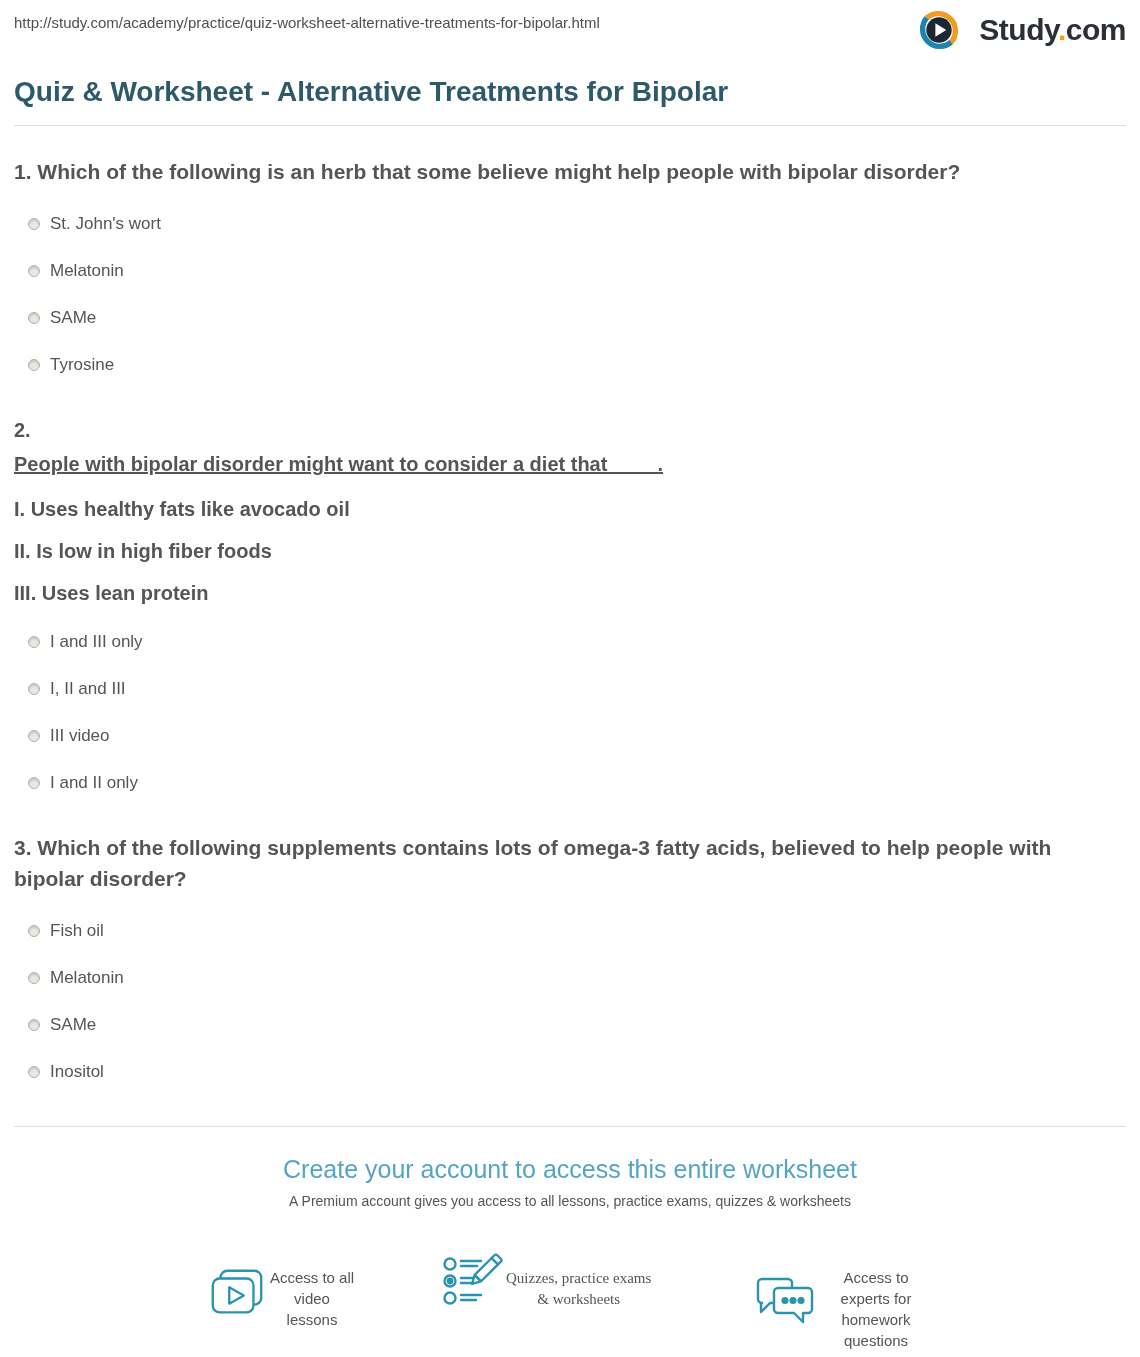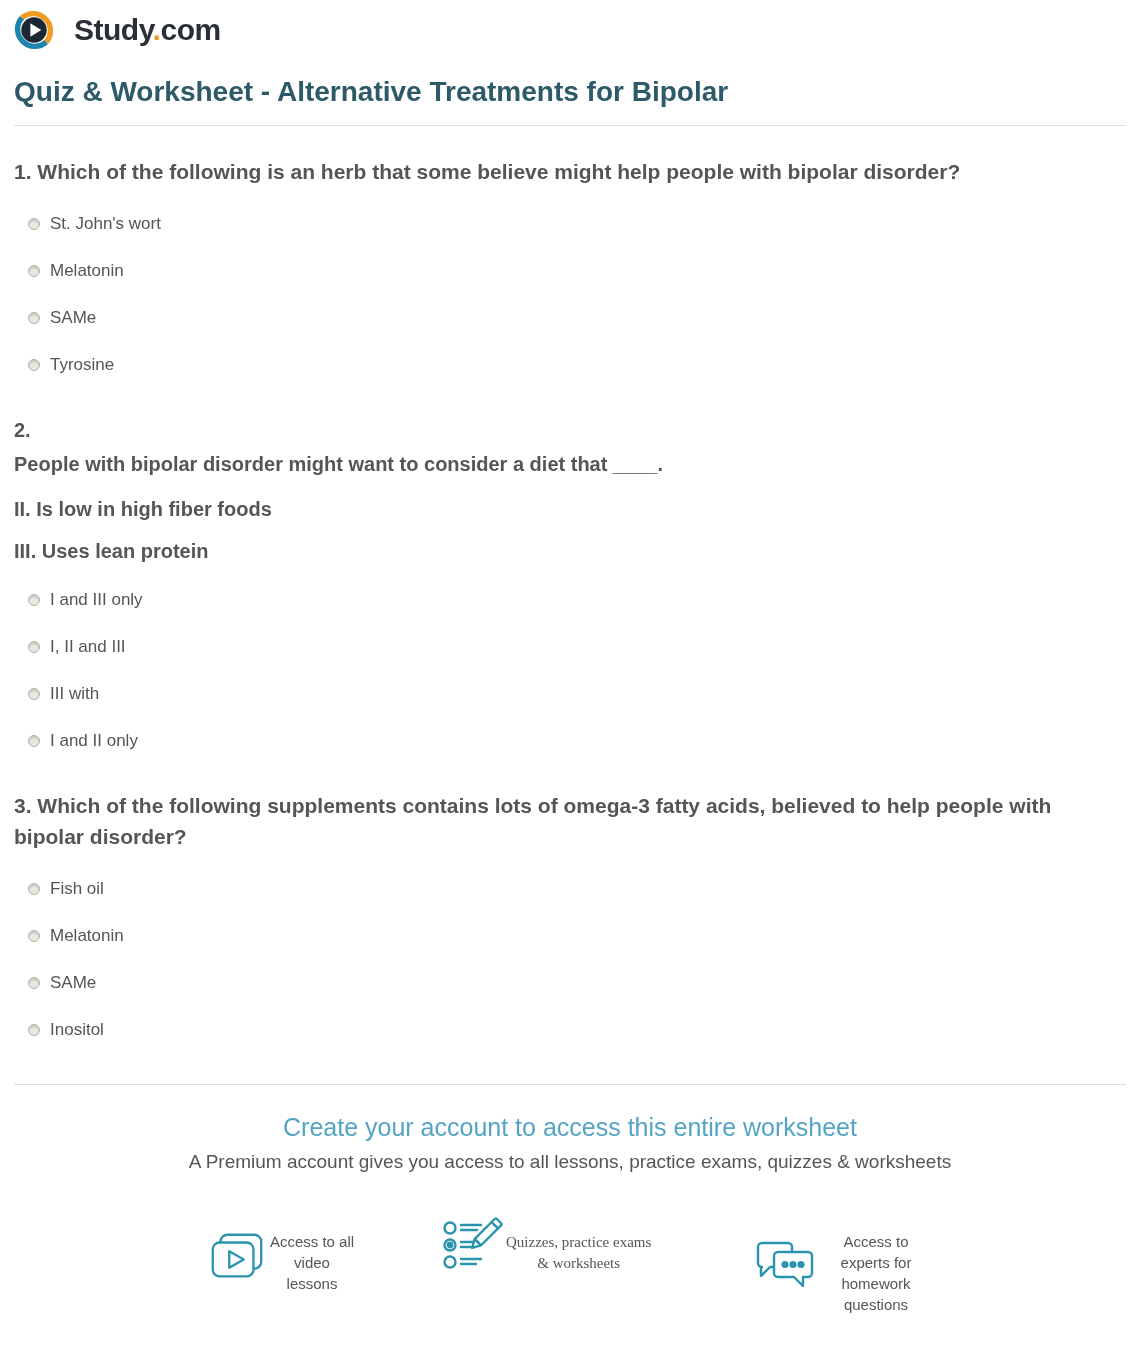--- a/index.html
+++ b/index.html
@@ -20,21 +20,21 @@
   .logo-text { font-size: 30px; font-weight: bold; color: #2b2f38; letter-spacing: -0.5px; }
   .logo-dot { color: #f09c23; }
 
   
   .page-title { margin-top: 26px; font-size: 28px; font-weight: bold; color: #2d5a68; }
   .rule { border: none; border-top: 1px solid #ddd; margin-top: 17px; }
 
   
   .question { margin-top: 31px; }
   .stem { font-size: 21px; font-weight: bold; color: #555; line-height: 1.45; max-width: 1112px; }
-  .stem-lg { font-size: 20px; }
+  .stem-lg { font-size: 20px; text-decoration: underline; }
   .q2-number { font-size: 20px; font-weight: bold; color: #555; }
   .roman-line { font-size: 20px; font-weight: bold; color: #555; margin-top: 19px; }
   .q2-stem { margin-top: 8px; }
 
   .options { margin-top: 8px; }
   .option-row {
     display: flex; align-items: center; gap: 10px;
     padding-left: 14px; margin-top: 27px; cursor: pointer;
   }
   .radio {
@@ -43,35 +43,36 @@
     border: 1px solid #b5b1a8;
     box-shadow: inset 0 2px 2px rgba(0,0,0,0.14);
     flex: 0 0 auto;
   }
   .option-label { font-size: 17px; color: #555; }
 
   
   .cta-rule { border: none; border-top: 1px solid #ddd; margin-top: 44px; }
   .cta { text-align: center; }
   .cta-heading { margin-top: 28px; font-size: 25px; font-weight: normal; color: #54a4c6; }
-  .cta-sub { margin-top: 9px; font-size: 19px; color: #555; }
+  .cta-sub { margin-top: 9px; font-size: 14px; color: #555; }
 
   .benefits { display: flex; justify-content: center; align-items: flex-start; gap: 84px; margin-top: 44px; }
   .benefit { display: flex; flex-direction: row; align-items: center; }
   .benefit-icon { height: 58px; display: flex; align-items: flex-end; }
   .benefit-label { margin-top: 14px; font-size: 15px; color: #555; line-height: 1.4; text-align: center; }
 
   svg { display: block; }
 </style>
 </head>
 <body>
 
 <div class="page">
 
   <div class="header">
+    <div class="url-text">http://study.com/academy/practice/quiz-worksheet-alternative-treatments-for-bipolar.html</div>
     <div class="logo">
       <span>
         <svg width="40" height="40" viewBox="0 0 44 44">
           <path d="M 8.6 8.6 A 19 19 0 0 1 35.4 35.4" fill="none" stroke="#f09c23" stroke-width="6"></path>
           <path d="M 8.6 8.6 A 19 19 0 0 0 35.4 35.4" fill="none" stroke="#1d84ad" stroke-width="6"></path>
           <circle cx="22" cy="22" r="14" fill="#1b2733"></circle>
           <path d="M18 14.5 L18 29.5 L30 22 Z" fill="#ffffff"></path>
         </svg>
       </span>
       <span class="logo-text"><span>Study</span><span class="logo-dot">.</span><span>com</span></span>
@@ -99,34 +100,35 @@
       <div class="option-row">
         <span class="radio"></span>
         <span class="option-label">Tyrosine</span>
       </div>
     </div>
   </div>
 
   <div class="question" style="margin-top:44px;">
     <div class="q2-number">2.</div>
     <div class="stem stem-lg q2-stem">People with bipolar disorder might want to consider a diet that ____.</div>
+    <div class="roman-line">I. Uses healthy fats like avocado oil</div>
     <div class="roman-line">II. Is low in high fiber foods</div>
     <div class="roman-line">III. Uses lean protein</div>
     <div class="options" style="margin-top:4px;">
       <div class="option-row">
         <span class="radio"></span>
         <span class="option-label">I and III only</span>
       </div>
       <div class="option-row">
         <span class="radio"></span>
         <span class="option-label">I, II and III</span>
       </div>
       <div class="option-row">
         <span class="radio"></span>
-        <span class="option-label">III with</span>
+        <span class="option-label">III video</span>
       </div>
       <div class="option-row">
         <span class="radio"></span>
         <span class="option-label">I and II only</span>
       </div>
     </div>
   </div>
 
   <div class="question" style="margin-top:40px;">
     <div class="stem"><span>3.</span> <span>Which of the following supplements contains lots of omega-3 fatty acids, believed to help people with bipolar disorder?</span></div>

